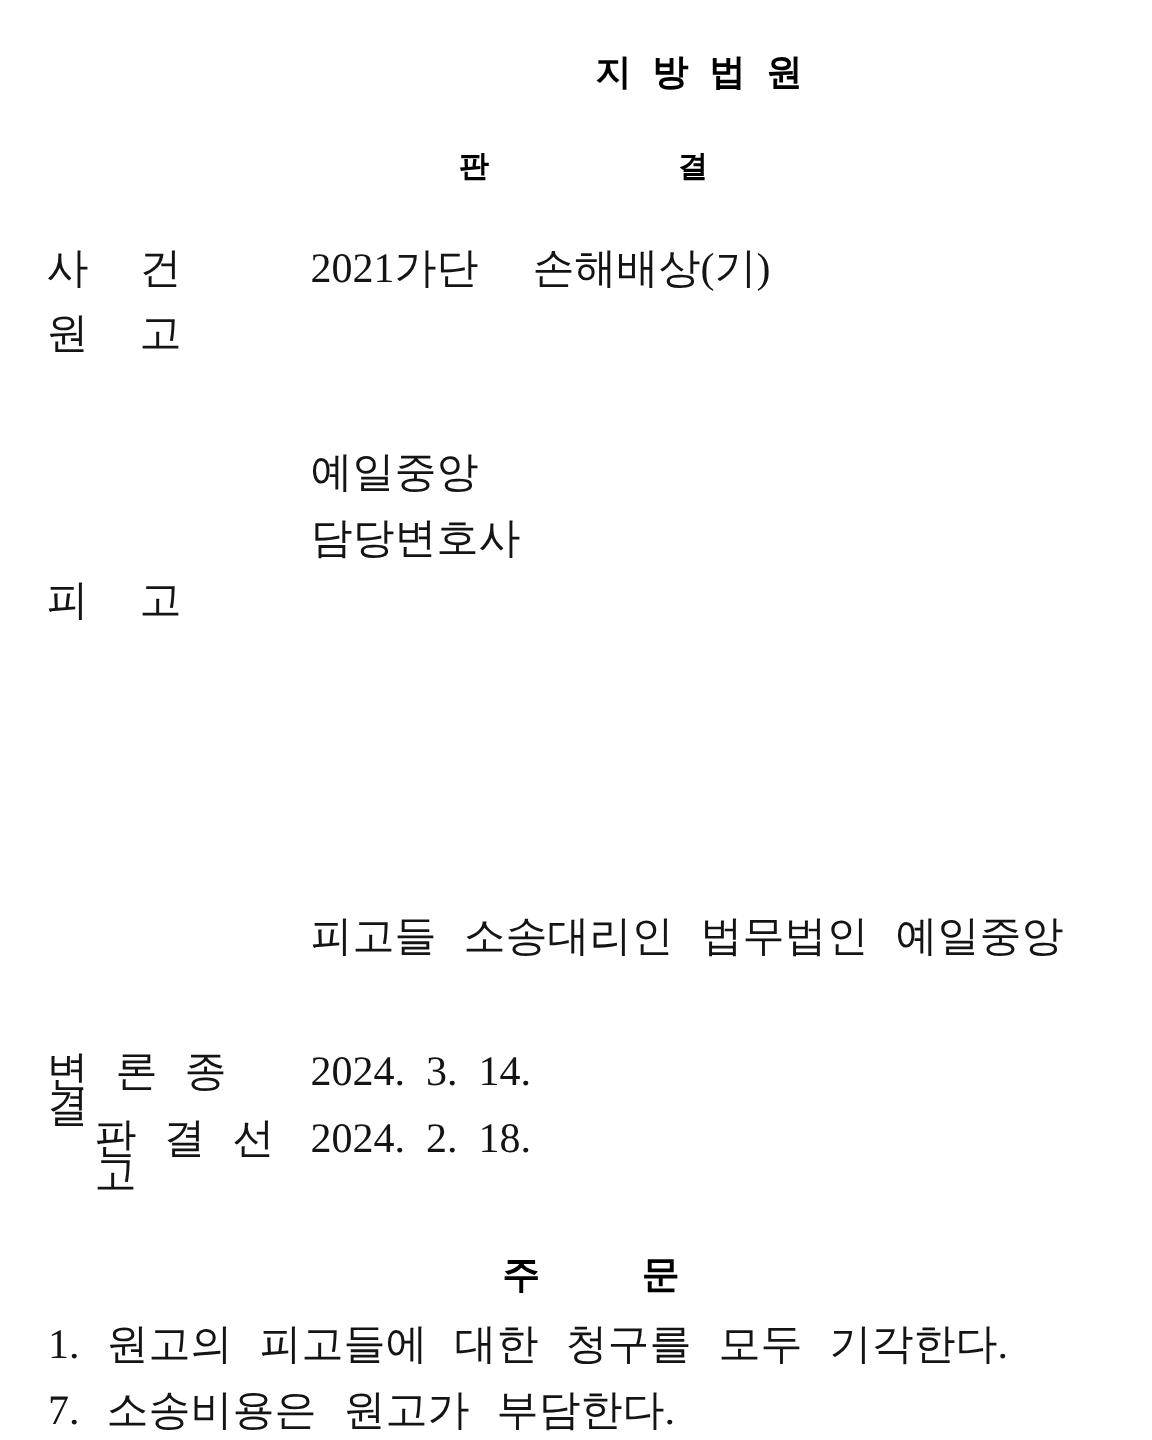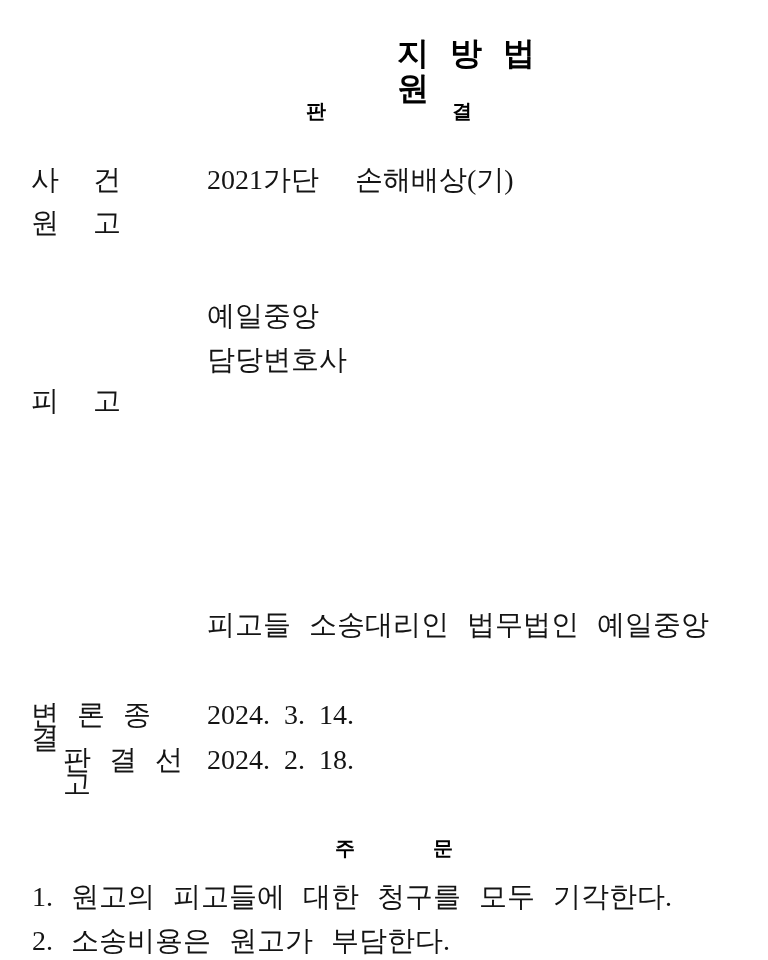--- a/index.html
+++ b/index.html
@@ -14,23 +14,23 @@
   .abs{position:absolute;}
   .heading{
     font-family:"Liberation Sans","DejaVu Sans",sans-serif;
     font-weight:bold;
     color:#000;
     text-align:justify;
     -moz-text-align-last:justify;
     text-align-last:justify;
     line-height:1.1;
   }
-  .court-title{left:397px;top:36px;width:138px;font-size:32px;}
+  .court-title{left:397px;top:36px;width:138px;font-size:24px;}
   .judgment-title{left:306px;top:100px;width:166px;font-size:20px;}
-  .order-title{left:335px;top:837px;width:118px;font-size:20px;}
+  .order-title{left:335px;top:837px;width:118px;font-size:25px;}
   .body-text{
     font-size:28px;
     line-height:24px;
     white-space:nowrap;
   }
   .label{
     text-align:justify;
     -moz-text-align-last:justify;
     text-align-last:justify;
     white-space:normal;
@@ -64,15 +64,15 @@
   <div class="abs body-text val kr-space" style="top:613px;">피고들 소송대리인 법무법인 예일중앙</div>
 
   <div class="abs body-text label lbl4" style="top:703px;">변 론 종 결</div>
   <div class="abs body-text val date-space" style="top:703px;">2024. 3. 14.</div>
 
   <div class="abs body-text label lbl4" style="top:748px;margin-left:32px;">판 결 선 고</div>
   <div class="abs body-text val date-space" style="top:748px;">2024. 2. 18.</div>
 
   <div class="abs heading order-title">주 문</div>
   <div class="abs body-text order-item" style="top:885px;">1. 원고의 피고들에 대한 청구를 모두 기각한다.</div>
-  <div class="abs body-text order-item" style="top:929px;">2. 소송비용은 원고가 부담한다.</div>
+  <div class="abs body-text order-item" style="top:929px;">7. 소송비용은 원고가 부담한다.</div>
 
 </div>
 
 </body></html>

